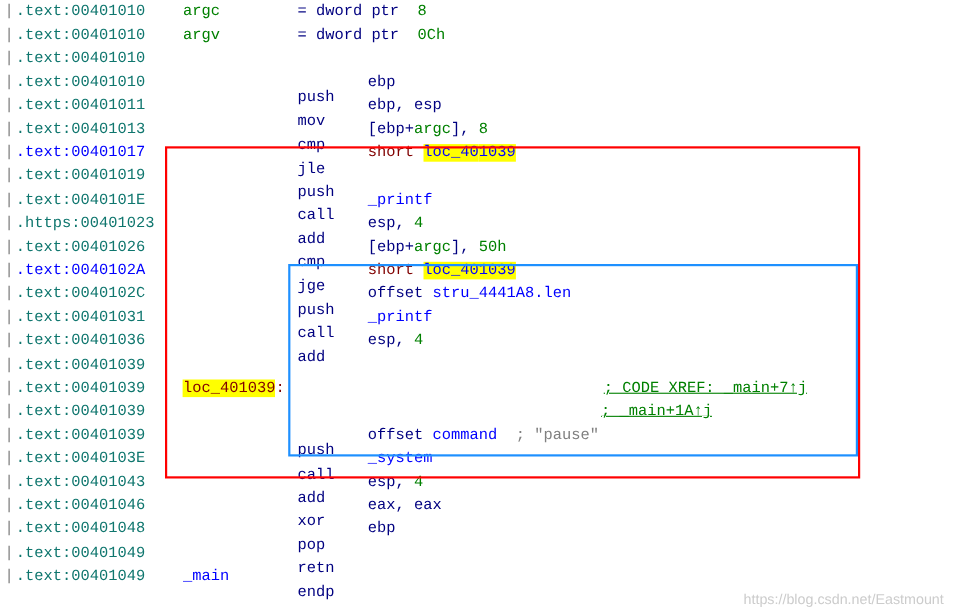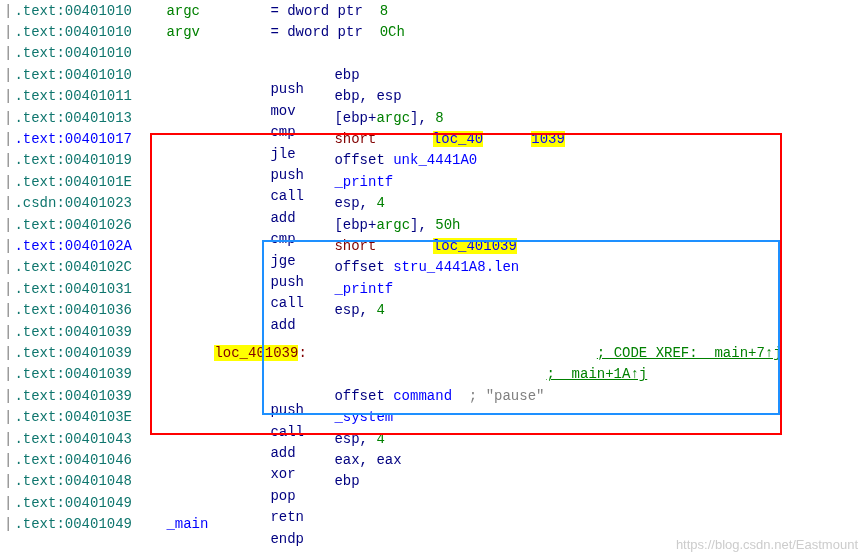--- a/index.html
+++ b/index.html
@@ -53,21 +53,20 @@
     }
     .gray-comment {
       color: #808080;
     }
     .green-xref {
       color: #008000;
       text-decoration: underline;
     }
     .highlight {
       background-color: #ffff00;
-      margin-left: 48px;
     }
     .col-addr {
       width: 152px;
       display: inline-block;
     }
     .col-label {
       width: 104px;
       display: inline-block;
     }
     .col-mnem {
@@ -151,32 +150,31 @@
       <span class="col-addr addr-blue">.text:00401017</span>
       <span class="col-label"></span>
       <span class="col-mnem mnemonic">jle</span>
       <span><span class="brown">short </span><span class="blue-ref highlight">loc_40</span><span class="blue-ref highlight">1039</span></span>
     </div>
     <div class="line">
       <span class="border-left">|</span>
       <span class="col-addr addr">.text:00401019</span>
       <span class="col-label"></span>
       <span class="col-mnem mnemonic">push</span>
-      <span><span class="operand">offset </span><span class="blue-ref">unk_4441A0</span></span>
     </div>
     <div class="line">
       <span class="border-left">|</span>
       <span class="col-addr addr">.text:0040101E</span>
       <span class="col-label"></span>
       <span class="col-mnem mnemonic">call</span>
       <span><span class="blue-ref">_printf</span></span>
     </div>
     <div class="line">
       <span class="border-left">|</span>
-      <span class="col-addr addr">.csdn:00401023</span>
+      <span class="col-addr addr">.https:00401023</span>
       <span class="col-label"></span>
       <span class="col-mnem mnemonic">add</span>
       <span><span class="operand">esp, </span><span class="num-green">4</span></span>
     </div>
     <div class="line">
       <span class="border-left">|</span>
       <span class="col-addr addr">.text:00401026</span>
       <span class="col-label"></span>
       <span class="col-mnem mnemonic">cmp</span>
       <span><span class="operand">[</span><span class="operand">ebp</span><span class="operand">+</span><span class="var-green">argc</span><span class="operand">], </span><span class="num-green">50h</span></span>

